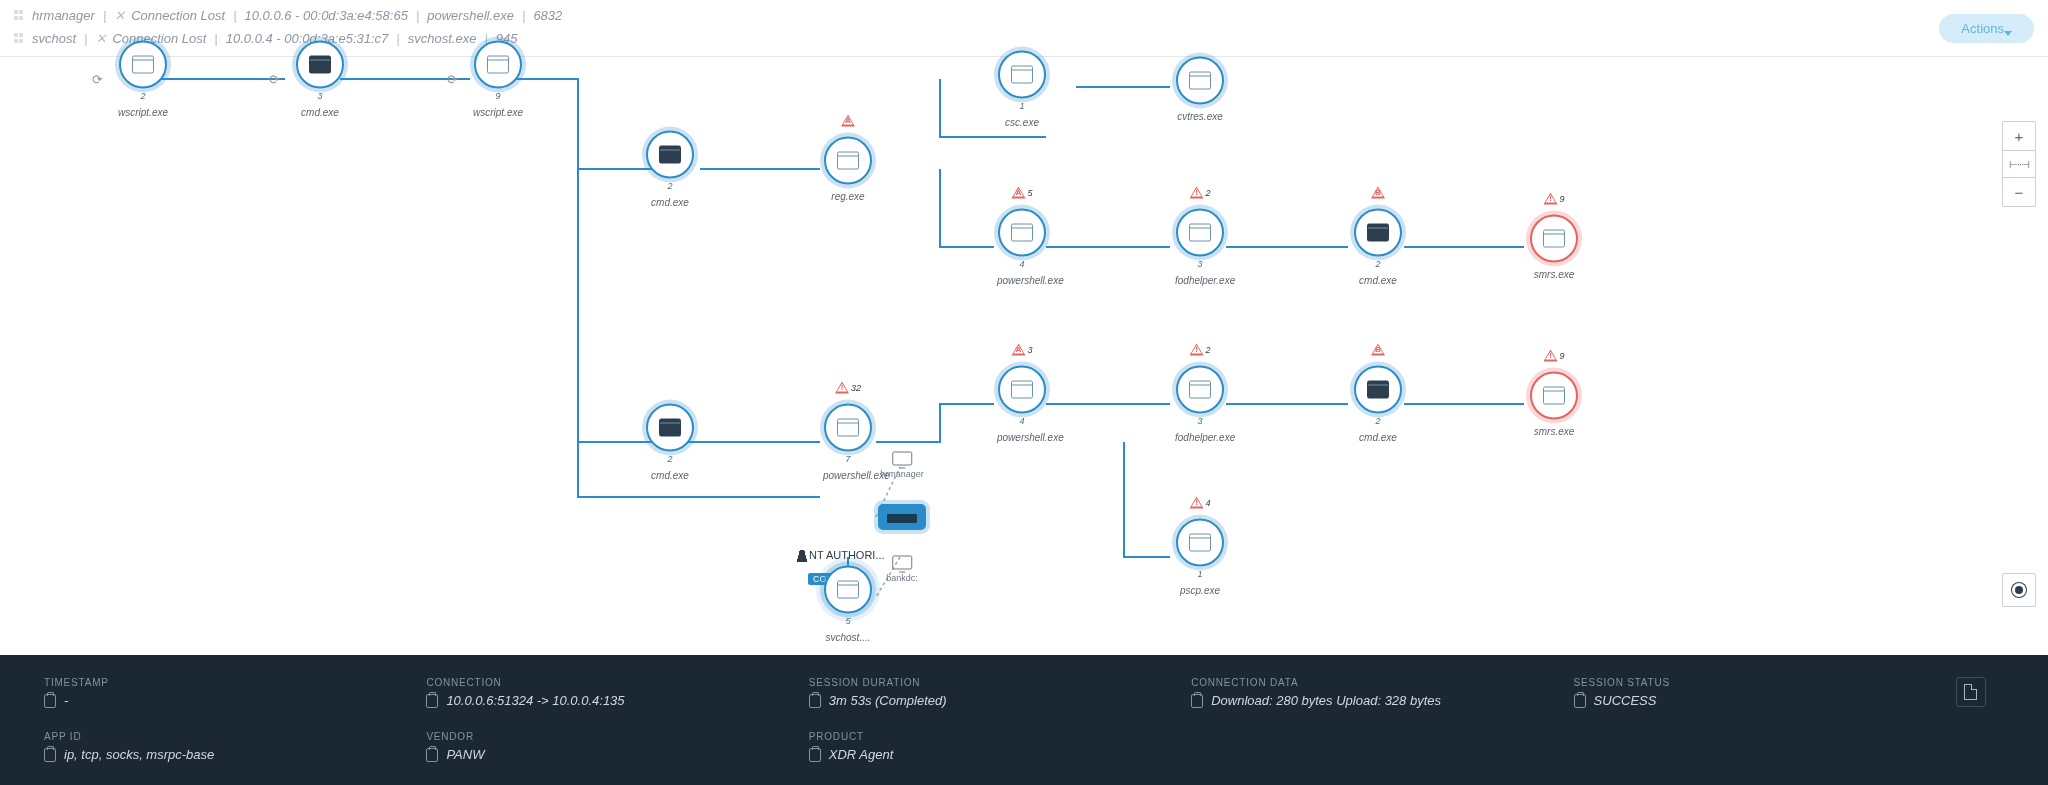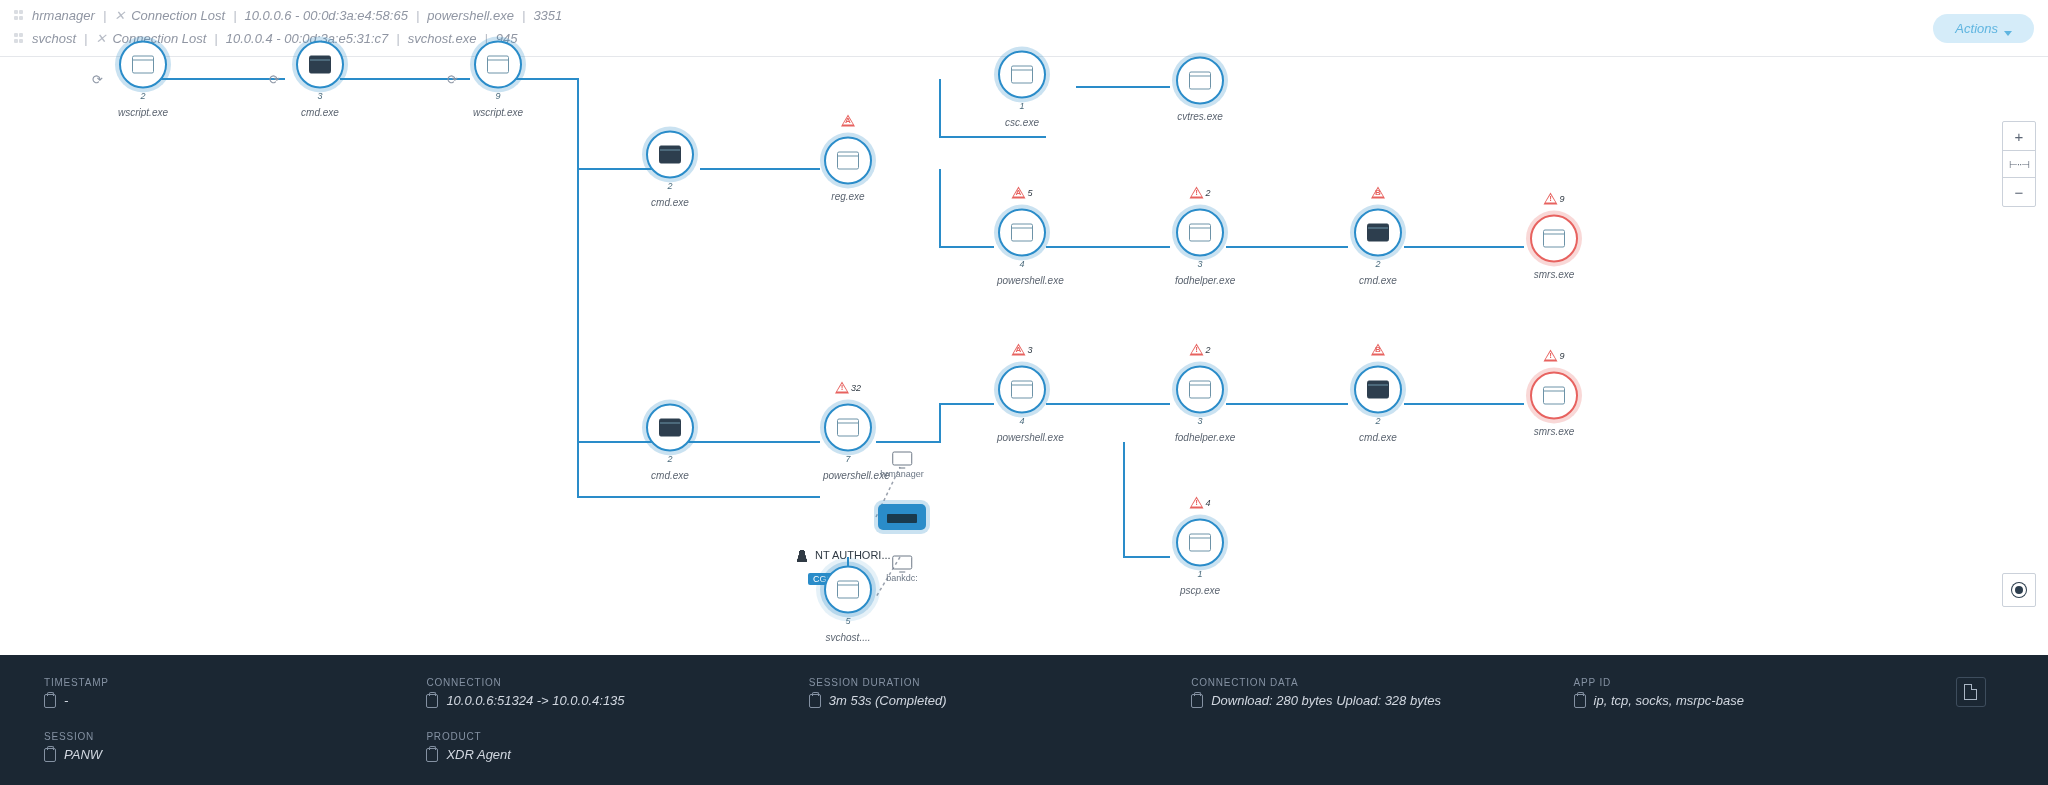--- a/index.html
+++ b/index.html
@@ -5,21 +5,21 @@
   * { box-sizing: border-box; margin: 0; padding: 0; }
   html, body { width: 2048px; height: 785px; font-family: 'Segoe UI', Arial, sans-serif; overflow: hidden; background: #fff; }
 
   
   .top-bar { width: 100%; background: #fff; border-bottom: 1px solid #e5e7eb; padding: 4px 14px 6px 14px; position: relative; }
   .crumb-row { display: flex; align-items: center; gap: 6px; color: #9096a3; font-size: 13px; font-style: italic; padding: 4px 0; }
   .crumb-row .grab { width: 12px; height: 12px; display: inline-flex; flex-wrap: wrap; gap: 1px; opacity: .5; }
   .crumb-row .grab span { width: 4px; height: 4px; background: #b7bcc6; border-radius: 1px; }
   .crumb-row .hash { color: #b7bcc6; }
   .crumb-row .pipe { color: #b7bcc6; margin: 0 2px; }
-  .actions-btn { position: absolute; right: 14px; top: 14px; background: #d5ecf9; color: #5fb5e0; border-radius: 16px; padding: 7px 22px; font-size: 13px; display: flex; align-items: flex-end; gap: 6px; cursor: pointer; font-style: italic; }
+  .actions-btn { position: absolute; right: 14px; top: 14px; background: #d5ecf9; color: #5fb5e0; border-radius: 16px; padding: 7px 22px; font-size: 13px; display: flex; align-items: flex-end; gap: 0; cursor: pointer; }
   .actions-btn .chev { border-left: 4px solid transparent; border-right: 4px solid transparent; border-top: 5px solid #5fb5e0; }
 
   
   .canvas { position: relative; width: 100%; height: 585px; background: #fff; }
   svg.edges { position: absolute; inset: 0; width: 100%; height: 100%; pointer-events: none; }
   .edge { stroke: #2a8cc9; stroke-width: 2; fill: none; }
   .edge-dash { stroke: #9aa1ad; stroke-width: 1.5; stroke-dasharray: 3 3; fill: none; }
 
   .node { position: absolute; width: 50px; transform: translate(-50%, -50%); text-align: center; }
   .node .circle { width: 48px; height: 48px; border-radius: 50%; background: #fff; border: 2px solid #2a8cc9; box-shadow: 0 0 0 4px rgba(42,140,201,0.25); display: flex; align-items: center; justify-content: center; margin: 0 auto; position: relative; }
@@ -36,21 +36,21 @@
   .badge-num { font-size: 9px; color: #303a44; font-style: italic; }
   .refresh { position: absolute; left: -26px; top: 50%; transform: translateY(-50%); font-size: 13px; color: #8e97a6; }
 
   .mini { position: absolute; transform: translate(-50%,-50%); text-align: center; color: #6d7886; font-size: 9px; }
   .mini .scr { width: 20px; height: 14px; border: 1.5px solid #6d7886; border-radius: 2px; margin: 0 auto; }
   .mini .stand { width: 6px; height: 3px; border-bottom: 1.5px solid #6d7886; margin: 0 auto; }
 
   .device-node { position: absolute; transform: translate(-50%,-50%); width: 48px; height: 26px; background: #2a8cc9; border-radius: 5px; box-shadow: 0 0 0 4px rgba(42,140,201,.25); display: flex; align-items: center; justify-content: center; }
   .device-node .slots { width: 30px; height: 6px; background: #1a3a4d; border-radius: 1px; box-shadow: 0 3px 0 #1a3a4d; }
 
-  .user-label { position: absolute; transform: translateY(-50%); display: flex; align-items: center; gap: 6px; color: #303a44; font-size: 11px; }
+  .user-label { position: absolute; transform: translateY(-50%); display: flex; align-items: center; color: #303a44; font-size: 11px; }
   .user-label .picon { width: 14px; height: 14px; background: #303a44; -webkit-mask: radial-gradient(circle at 50% 35%, #000 28%, transparent 29%), radial-gradient(ellipse at 50% 100%, #000 48%, transparent 49%); mask: radial-gradient(circle at 50% 35%, #000 28%, transparent 29%), radial-gradient(ellipse at 50% 100%, #000 48%, transparent 49%); }
 
   .tag { position: absolute; background: #2a8cc9; color: #fff; font-size: 9px; padding: 1px 5px; border-radius: 2px 0 0 2px; transform: translateY(-50%); }
   .tag::after { content: ""; position: absolute; right: -6px; top: 0; border-top: 7px solid transparent; border-bottom: 7px solid transparent; border-left: 6px solid #2a8cc9; }
 
   
   .zoom-ctrl { position: absolute; right: 12px; top: 64px; width: 34px; border: 1px solid #cbd1da; border-radius: 2px; background: #fff; }
   .zoom-ctrl div { height: 28px; display: flex; align-items: center; justify-content: center; color: #5c6675; font-size: 15px; cursor: pointer; }
   .zoom-ctrl .mid { border-top: 1px solid #cbd1da; border-bottom: 1px solid #cbd1da; font-size: 10px; letter-spacing: -1px; }
   .locate-ctrl { position: absolute; right: 12px; top: 516px; width: 34px; height: 34px; border: 1px solid #cbd1da; border-radius: 2px; background: #fff; display: flex; align-items: center; justify-content: center; cursor: pointer; }
@@ -79,21 +79,21 @@
       </span>
     <span>hrmanager</span>
       <span class="pipe">|</span>
     <span class="hash">✕</span>
     <span>Connection Lost</span>
       <span class="pipe">|</span>
     <span>10.0.0.6 - 00:0d:3a:e4:58:65</span>
       <span class="pipe">|</span>
     <span>powershell.exe</span>
       <span class="pipe">|</span>
-    <span>3351</span>
+    <span>6832</span>
   </div>
   <div class="crumb-row">
     <span class="grab">
         <span></span>
         <span></span>
         <span></span>
         <span></span>
       </span>
     <span>svchost</span>
       <span class="pipe">|</span>
@@ -411,28 +411,35 @@
     <div class="val">
         <span class="clip"></span>
         <span>Download: 280 bytes Upload: 328 bytes</span>
       </div>
   </div>
   <div class="doc-btn">
       <div class="pg"></div>
     </div>
 
   <div class="field">
+    <div class="lab">SESSION STATUS</div>
+    <div class="val">
+        <span class="clip"></span>
+        <span>SUCCESS</span>
+      </div>
+  </div>
+  <div class="field">
     <div class="lab">APP ID</div>
     <div class="val">
         <span class="clip"></span>
         <span>ip, tcp, socks, msrpc-base</span>
       </div>
   </div>
   <div class="field">
-    <div class="lab">SESSION</div>
+    <div class="lab">VENDOR</div>
     <div class="val">
         <span class="clip"></span>
         <span>PANW</span>
       </div>
   </div>
   <div class="field">
     <div class="lab">PRODUCT</div>
     <div class="val">
         <span class="clip"></span>
         <span>XDR Agent</span>

